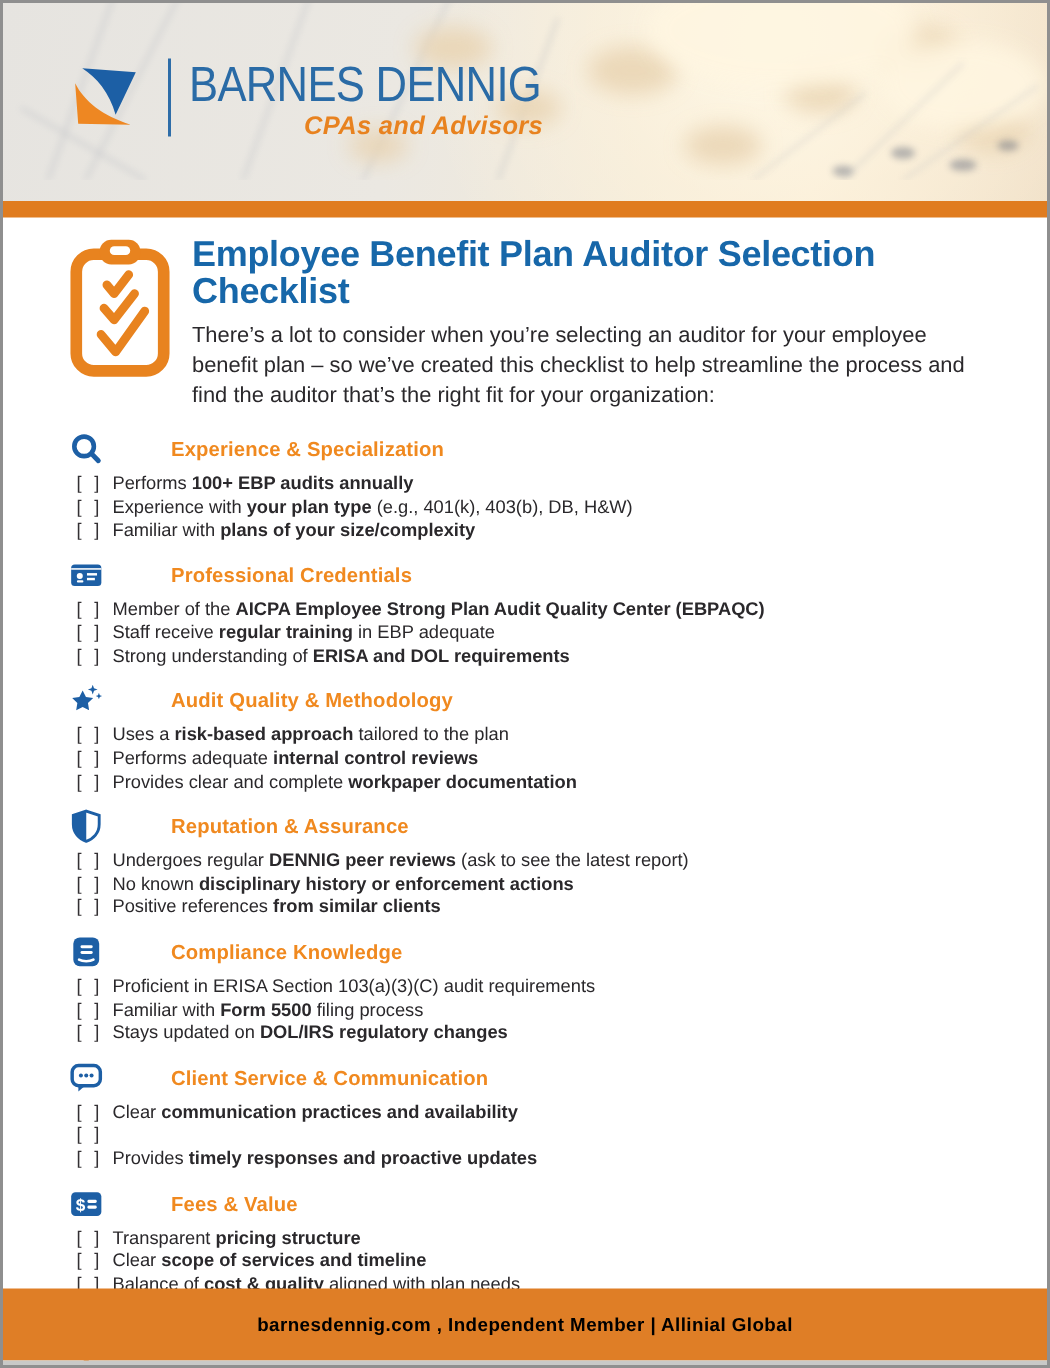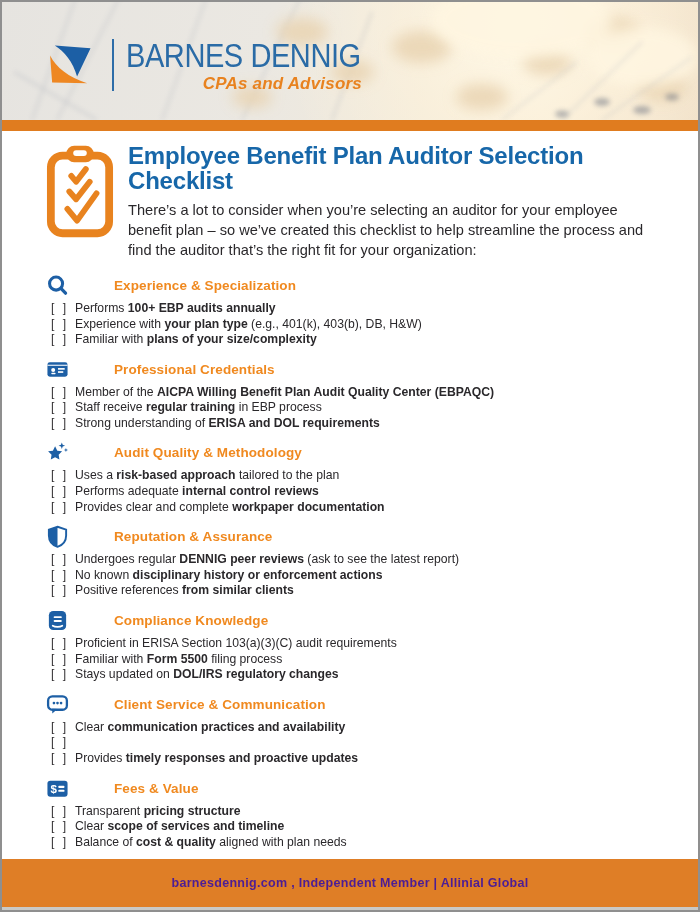--- a/index.html
+++ b/index.html
@@ -3,21 +3,21 @@
 <meta charset="utf-8">
 <style>
   html,body{margin:0;padding:0;background:#ffffff;}
   .page{
     position:relative;width:700px;height:912px;box-sizing:border-box;
     border:2px solid #8f8f8f;background:#ffffff;overflow:hidden;
     font-family:"Liberation Sans",sans-serif;color:#29272a;
   }
   
   .hero{
-    position:relative;height:118px;overflow:hidden;
+    position:relative;height:132px;overflow:hidden;
     background:
       radial-gradient(circle at 74% 18%, rgba(255,248,230,.95) 0%, rgba(255,244,222,.55) 22%, rgba(255,244,222,0) 45%),
       linear-gradient(100deg,#e6e4e0 0%, #ebe8e2 38%, #f2ead9 62%, #f7ecd7 78%, #f0e0c8 100%);
   }
   .hero-art{position:absolute;inset:0;}
   .logo-row{position:absolute;top:30px;left:38px;display:flex;align-items:center;}
   .logo-mark{width:62px;height:66px;flex:0 0 auto;}
   .logo-divider{width:2px;height:52px;background:#2e6da8;margin:0 12px 0 10px;}
   .logo-text{line-height:1;}
   .logo-name{
@@ -53,21 +53,21 @@
   .item-text b{font-weight:700;}
   
   .cta-row{display:flex;align-items:center;gap:13px;margin-top:15px;}
   .cta-text{font-size:13.2px;color:#2a282b;}
   .cta-link{color:#1a6cb5;font-weight:700;text-decoration:none;cursor:pointer;}
   
   .footer-bar{
     position:absolute;left:0;right:0;bottom:3px;height:48px;background:#df7e26;
     display:flex;align-items:center;justify-content:center;
   }
-  .footer-text{color:#4c1d95;font-size:12.5px;font-weight:700;letter-spacing:.3px;}
+  .footer-text{color:#000000;font-size:12.5px;font-weight:700;letter-spacing:.3px;}
   .bottom-strip{position:absolute;left:0;right:0;bottom:0;height:3px;background:#c9c9c7;}
 </style>
 </head>
 <body>
 
 <div class="page">
 
   <div class="hero">
     <svg class="hero-art" width="696" height="118" viewBox="0 0 696 118" aria-hidden="true">
       <defs>
@@ -183,25 +183,25 @@
                 <rect x="5.5" y="15.5" width="4.5" height="1.5" rx=".7" fill="#fff"></rect>
                 <rect x="12.5" y="10.5" width="7" height="1.7" fill="#fff"></rect>
                 <rect x="12.5" y="13.8" width="5.5" height="1.7" fill="#fff"></rect>
               </svg>
             </span>
             <span class="sec-title">Professional Credentials</span>
           </div>
           <div class="items">
             <div class="item">
               <span class="bracket">[ ]</span>
-              <span class="item-text"><span>Member of the </span><b>AICPA Willing Benefit Plan Audit Quality Center (EBPAQC)</b></span>
-            </div>
-            <div class="item">
-              <span class="bracket">[ ]</span>
-              <span class="item-text"><span>Staff receive </span><b>regular training</b><span> in EBP process</span></span>
+              <span class="item-text"><span>Member of the </span><b>AICPA Employee Strong Plan Audit Quality Center (EBPAQC)</b></span>
+            </div>
+            <div class="item">
+              <span class="bracket">[ ]</span>
+              <span class="item-text"><span>Staff receive </span><b>regular training</b><span> in EBP adequate</span></span>
             </div>
             <div class="item">
               <span class="bracket">[ ]</span>
               <span class="item-text"><span>Strong understanding of </span><b>ERISA and DOL requirements</b></span>
             </div>
           </div>
         </section>
         <section class="section">
           <div class="sec-head">
             <span class="sec-icon">

